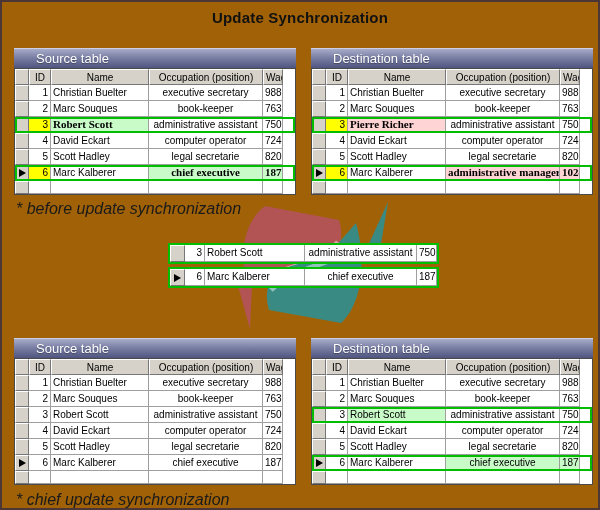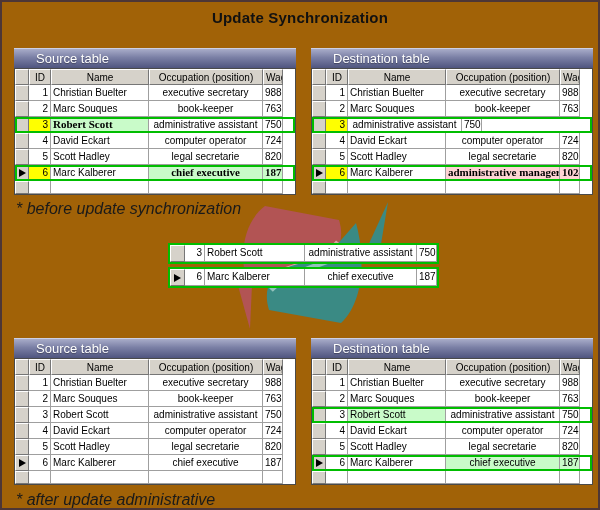--- a/index.html
+++ b/index.html
@@ -170,20 +170,21 @@
           <div class="trow">
             <div class="cell w-sel c-sel"></div>
             <div class="cell w-id">2</div>
             <div class="cell w-name">Marc Souques</div>
             <div class="cell w-occ">book-keeper</div>
             <div class="cell w-wage">763</div>
           </div>
           <div class="trow outlined">
             <div class="cell w-sel c-sel"></div>
             <div class="cell w-id c-yellow">3</div>
+            <div class="cell w-name c-pink c-bold">Pierre Richer</div>
             <div class="cell w-occ">administrative assistant</div>
             <div class="cell w-wage">750</div>
           </div>
           <div class="trow">
             <div class="cell w-sel c-sel"></div>
             <div class="cell w-id">4</div>
             <div class="cell w-name">David Eckart</div>
             <div class="cell w-occ">computer operator</div>
             <div class="cell w-wage">724</div>
           </div>
@@ -358,15 +359,15 @@
             <div class="cell w-sel c-sel"></div>
             <div class="cell w-id"></div>
             <div class="cell w-name"></div>
             <div class="cell w-occ"></div>
             <div class="cell w-wage"></div>
           </div>
         </div>
     </div>
   </div>
 
-  <div class="note" style="top:489px;">* after update administrative</div>
+  <div class="note" style="top:489px;">* chief update synchronization</div>
 
 </div>
 
 </body></html>

